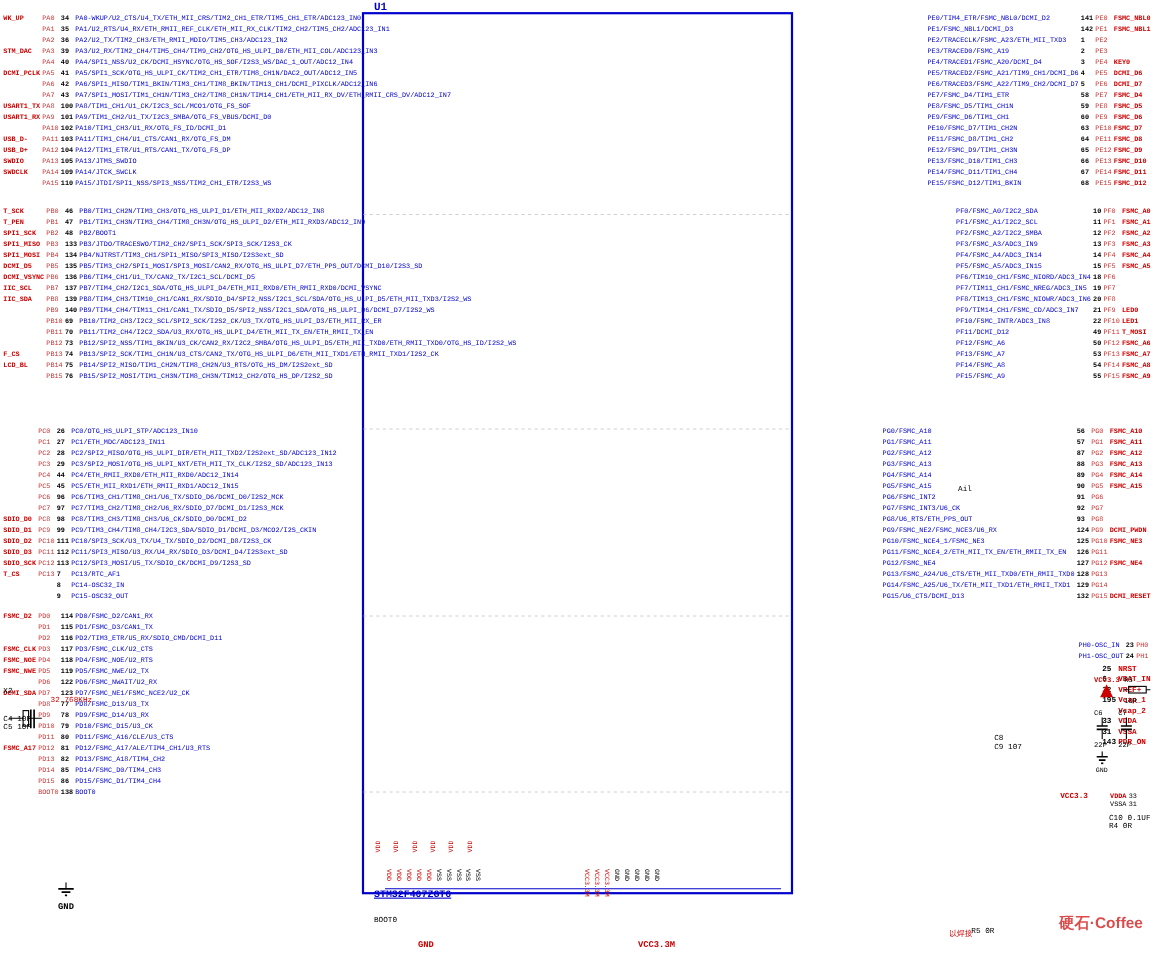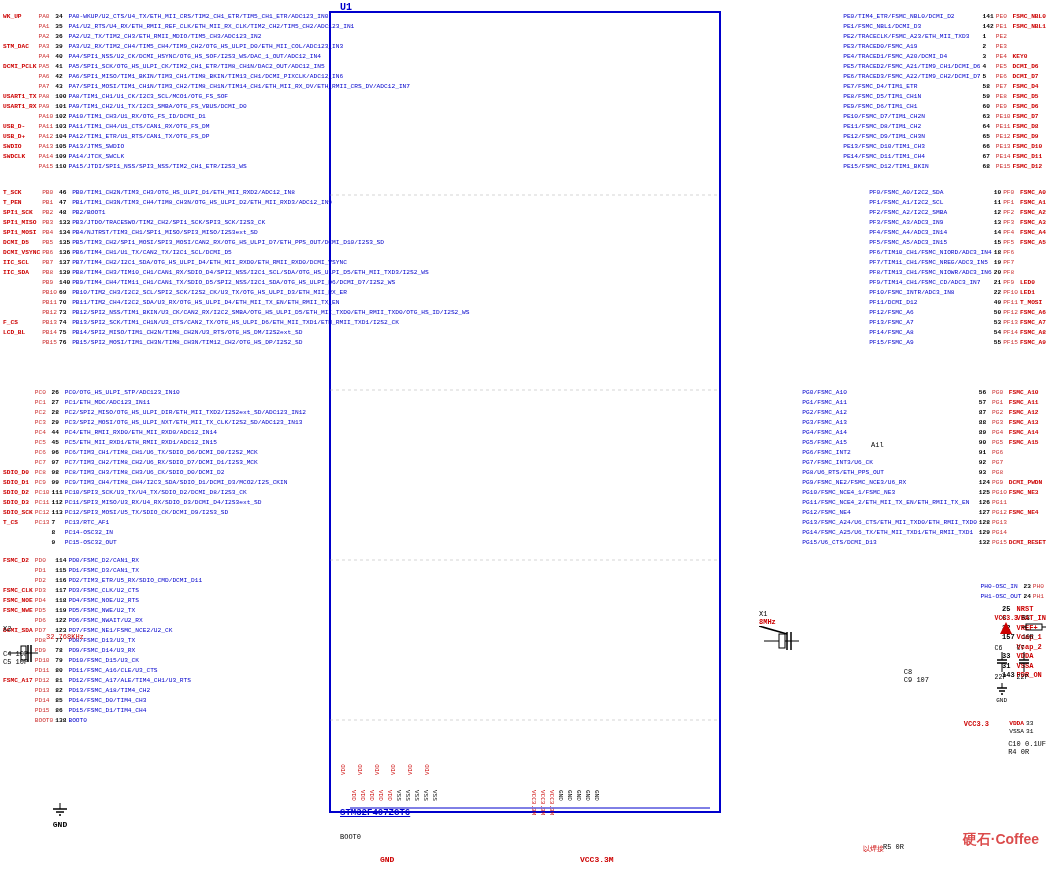--- a/index.html
+++ b/index.html
@@ -827,21 +827,21 @@
           </tr>
       <tr>
             <td class="num">6</td>
             <td class="col-red">VBAT_IN</td>
           </tr>
       <tr>
             <td class="num">32</td>
             <td class="col-red">VREF+</td>
           </tr>
       <tr>
-            <td class="num">157</td>
+            <td class="num">195</td>
             <td class="col-red">Vcap_1</td>
           </tr>
       <tr>
             <td></td>
             <td class="col-red">Vcap_2</td>
           </tr>
       <tr>
             <td class="num">33</td>
             <td class="col-red">VDDA</td>
           </tr>
@@ -850,36 +850,20 @@
             <td class="col-red">VSSA</td>
           </tr>
       <tr>
             <td class="num">143</td>
             <td class="col-red">PDR_ON</td>
           </tr>
     </tbody>
       </table>
   </div>
 
-  <div style="position:absolute;top:610px;right:170px;font-size:7px;font-family:'Courier New',monospace;">
-
-    <div style="position:relative;width:120px;">
-      <div style="color:#000;">X1</div>
-      <div style="color:#c00;font-weight:bold;">8MHz</div>
-      
-      <svg width="60" height="30">
-        <line x1="5" y1="15" x2="20" y2="15" stroke="#000" stroke-width="1"></line>
-        <rect x="20" y="8" width="6" height="14" fill="none" stroke="#000" stroke-width="1"></rect>
-        <line x1="26" y1="15" x2="40" y2="15" stroke="#000" stroke-width="1"></line>
-        <line x1="28" y1="8" width="0" stroke="#000" stroke-width="1.5"></line>
-        <line x1="28" y1="6" x2="28" y2="24" stroke="#000" stroke-width="1.5"></line>
-        <line x1="32" y1="6" x2="32" y2="24" stroke="#000" stroke-width="1.5"></line>
-      </svg>
-    </div>
-  </div>
 
   <div style="position:absolute;top:615px;right:3px;font-size:6.5px;font-family:'Courier New',monospace;">
     <div style="display:flex;gap:4px;align-items:flex-start;">
 
       <div style="text-align:center;">
         <div style="color:#c00;font-weight:bold;">VCC3.3</div>
         <svg width="12" height="12">
           <polygon points="6,0 0,12 12,12" fill="#c00"></polygon>
         </svg>
       </div>

